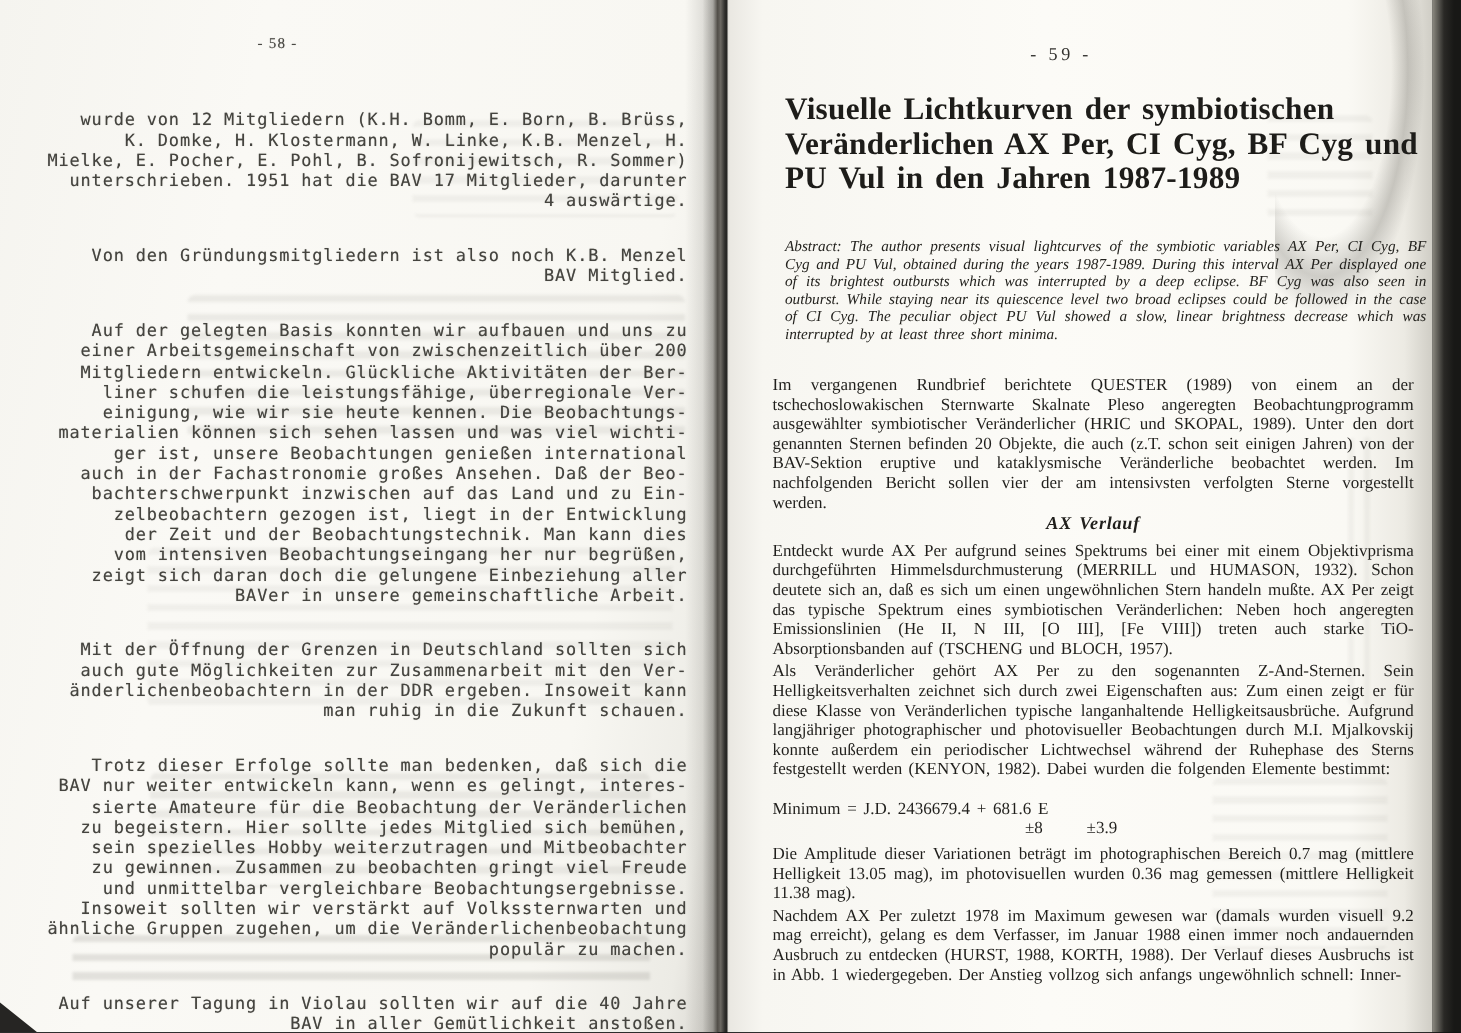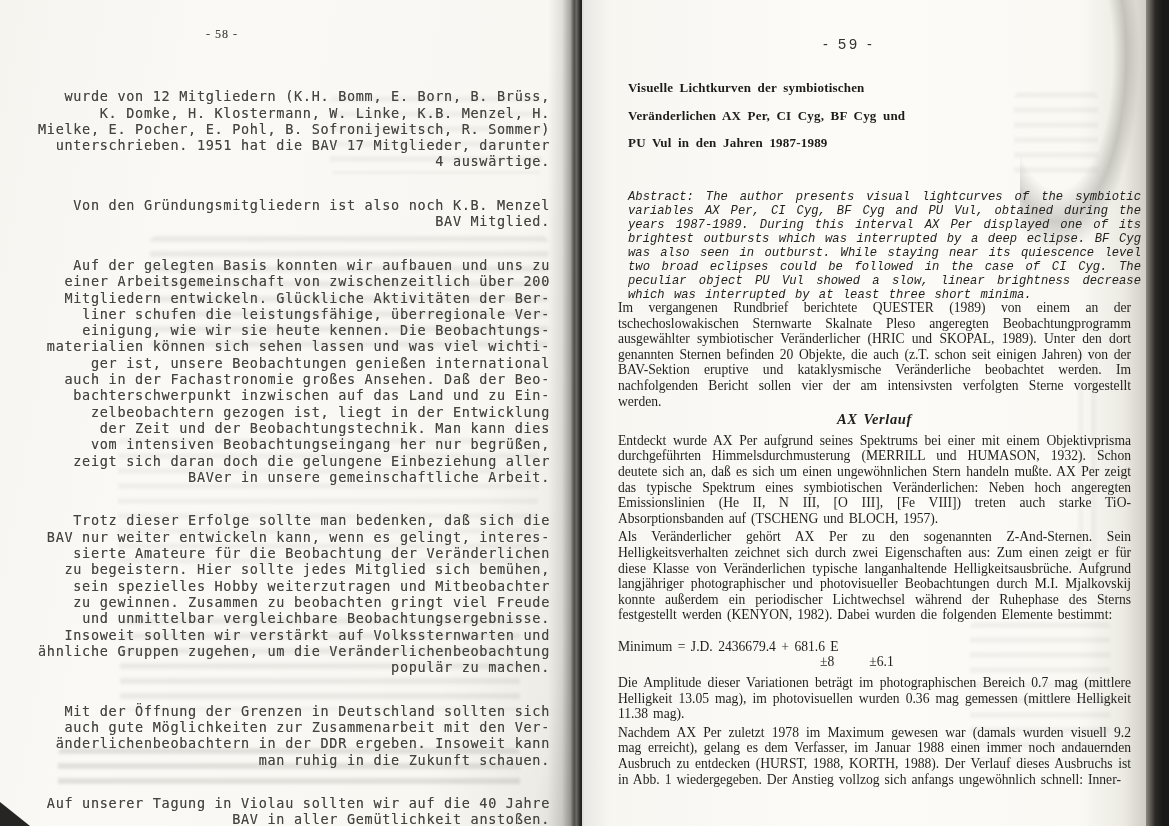--- a/index.html
+++ b/index.html
@@ -45,31 +45,31 @@
     position:absolute; left:582px; top:0; width:564px; height:826px;
     background: linear-gradient(to right, #e9e7e1 0%, #f7f6f1 5%, #fcfbf7 45%, #faf9f4 88%, #eceae3 96%, #cfcdc5 100%);
   }
   .curl-shadow {
     position:absolute; left:438px; top:0; width:126px; height:310px;
     background: radial-gradient(ellipse 95px 230px at 30% 18%,
       rgba(0,0,0,0) 58%, rgba(104,102,95,.30) 72%, rgba(0,0,0,0) 86%);
   }
   .pagenum-right {
     position:absolute; left:212px; top:36px; width:110px; text-align:center; z-index:2;
-    font-family:Liberation Sans, sans-serif; font-size:14.5px; letter-spacing:3px; color:#33322f;
+    font-family:Liberation Serif, serif; font-size:14.5px; letter-spacing:3px; color:#33322f;
   }
   .article-title {
     position:absolute; left:46px; top:74px; width:516px; z-index:2;
     font-family:"Liberation Serif", serif; font-weight:bold;
-    font-size:13px; line-height:27.5px; letter-spacing:.2px; word-spacing:3px;
+    font-size:25px; line-height:27.5px; letter-spacing:.2px; word-spacing:3px;
     color:#1d1c19; white-space:pre-line;
   }
   .article-abstract {
     position:absolute; left:46px; top:190px; width:513px; z-index:2;
-    font-family:Liberation Mono, monospace; font-style:italic;
+    font-family:Liberation Serif, serif; font-style:italic;
     font-size:12.2px; line-height:14px; word-spacing:2px;
     color:#24231f; text-align:justify;
   }
   .article-body {
     position:absolute; left:36px; top:300px; width:513px; z-index:2;
     font-family:"Liberation Serif", serif;
     font-size:13.6px; line-height:15.6px; word-spacing:1.6px;
     color:#201f1c; text-align:justify;
   }
   .article-body p { margin:0 0 3px 0; }
@@ -130,34 +130,34 @@
 einigung, wie wir sie heute kennen. Die Beobachtungs-
 materialien können sich sehen lassen und was viel wichti-
 ger ist, unsere Beobachtungen genießen international
 auch in der Fachastronomie großes Ansehen. Daß der Beo-
 bachterschwerpunkt inzwischen auf das Land und zu Ein-
 zelbeobachtern gezogen ist, liegt in der Entwicklung
 der Zeit und der Beobachtungstechnik. Man kann dies
 vom intensiven Beobachtungseingang her nur begrüßen,
 zeigt sich daran doch die gelungene Einbeziehung aller
 BAVer in unsere gemeinschaftliche Arbeit.</p>
+      <p>Mit der Öffnung der Grenzen in Deutschland sollten sich
+auch gute Möglichkeiten zur Zusammenarbeit mit den Ver-
+änderlichenbeobachtern in der DDR ergeben. Insoweit kann
+man ruhig in die Zukunft schauen.</p>
       <p>Trotz dieser Erfolge sollte man bedenken, daß sich die
 BAV nur weiter entwickeln kann, wenn es gelingt, interes-
 sierte Amateure für die Beobachtung der Veränderlichen
 zu begeistern. Hier sollte jedes Mitglied sich bemühen,
 sein spezielles Hobby weiterzutragen und Mitbeobachter
 zu gewinnen. Zusammen zu beobachten gringt viel Freude
 und unmittelbar vergleichbare Beobachtungsergebnisse.
 Insoweit sollten wir verstärkt auf Volkssternwarten und
 ähnliche Gruppen zugehen, um die Veränderlichenbeobachtung
 populär zu machen.</p>
-      <p>Mit der Öffnung der Grenzen in Deutschland sollten sich
-auch gute Möglichkeiten zur Zusammenarbeit mit den Ver-
-änderlichenbeobachtern in der DDR ergeben. Insoweit kann
-man ruhig in die Zukunft schauen.</p>
       <p>Auf unserer Tagung in Violau sollten wir auf die 40 Jahre
 BAV in aller Gemütlichkeit anstoßen.</p>
       
     </div>
 
     <div class="inner-shade"></div>
     <div class="corner-bl"></div>
   </div>
 
   <div class="gutter"></div>
@@ -178,21 +178,21 @@
     <div class="article-abstract">Abstract: The author presents visual lightcurves of the symbiotic variables AX Per, CI Cyg, BF Cyg and PU Vul, obtained during the years 1987-1989. During this interval AX Per displayed one of its brightest outbursts which was interrupted by a deep eclipse. BF Cyg was also seen in outburst. While staying near its quiescence level two broad eclipses could be followed in the case of CI Cyg. The peculiar object PU Vul showed a slow, linear brightness decrease which was interrupted by at least three short minima.</div>
 
     <div class="article-body">
       <p>Im vergangenen Rundbrief berichtete QUESTER (1989) von einem an der tschechoslowakischen Sternwarte Skalnate Pleso angeregten Beobachtungprogramm ausgewählter symbiotischer Veränderlicher (HRIC und SKOPAL, 1989). Unter den dort genannten Sternen befinden 20 Objekte, die auch (z.T. schon seit einigen Jahren) von der BAV-Sektion eruptive und kataklysmische Veränderliche beobachtet werden. Im nachfolgenden Bericht sollen vier der am intensivsten verfolgten Sterne vorgestellt werden.</p>
       <div class="section-heading">AX Verlauf</div>
       <p>Entdeckt wurde AX Per aufgrund seines Spektrums bei einer mit einem Objektivprisma durchgeführten Himmelsdurchmusterung (MERRILL und HUMASON, 1932). Schon deutete sich an, daß es sich um einen ungewöhnlichen Stern handeln mußte. AX Per zeigt das typische Spektrum eines symbiotischen Veränderlichen: Neben hoch angeregten Emissionslinien (He II, N III, [O III], [Fe VIII]) treten auch starke TiO-Absorptionsbanden auf (TSCHENG und BLOCH, 1957).</p>
       <p style="margin-bottom:0;">Als Veränderlicher gehört AX Per zu den sogenannten Z-And-Sternen. Sein Helligkeitsverhalten zeichnet sich durch zwei Eigenschaften aus: Zum einen zeigt er für diese Klasse von Veränderlichen typische langanhaltende Helligkeitsausbrüche. Aufgrund langjähriger photographischer und photovisueller Beobachtungen durch M.I. Mjalkovskij konnte außerdem ein periodischer Lichtwechsel während der Ruhephase des Sterns festgestellt werden (KENYON, 1982). Dabei wurden die folgenden Elemente bestimmt:</p>
       <div class="formula-line">Minimum = J.D. 2436679.4 + 681.6 E</div>
       <div class="formula-errors">
         <span class="err-left">±8</span>
-        <span class="err-right">±6.1</span>
+        <span class="err-right">±3.9</span>
       </div>
       <p>Die Amplitude dieser Variationen beträgt im photographischen Bereich 0.7 mag (mittlere Helligkeit 13.05 mag), im photovisuellen wurden 0.36 mag gemessen (mittlere Helligkeit 11.38 mag).</p>
       <p>Nachdem AX Per zuletzt 1978 im Maximum gewesen war (damals wurden visuell 9.2 mag erreicht), gelang es dem Verfasser, im Januar 1988 einen immer noch andauernden Ausbruch zu entdecken (HURST, 1988, KORTH, 1988). Der Verlauf dieses Ausbruchs ist in Abb. 1 wiedergegeben. Der Anstieg vollzog sich anfangs ungewöhnlich schnell: Inner-</p>
     </div>
   </div>
 
   <div class="edge-right"></div>
 
 </div>
 

